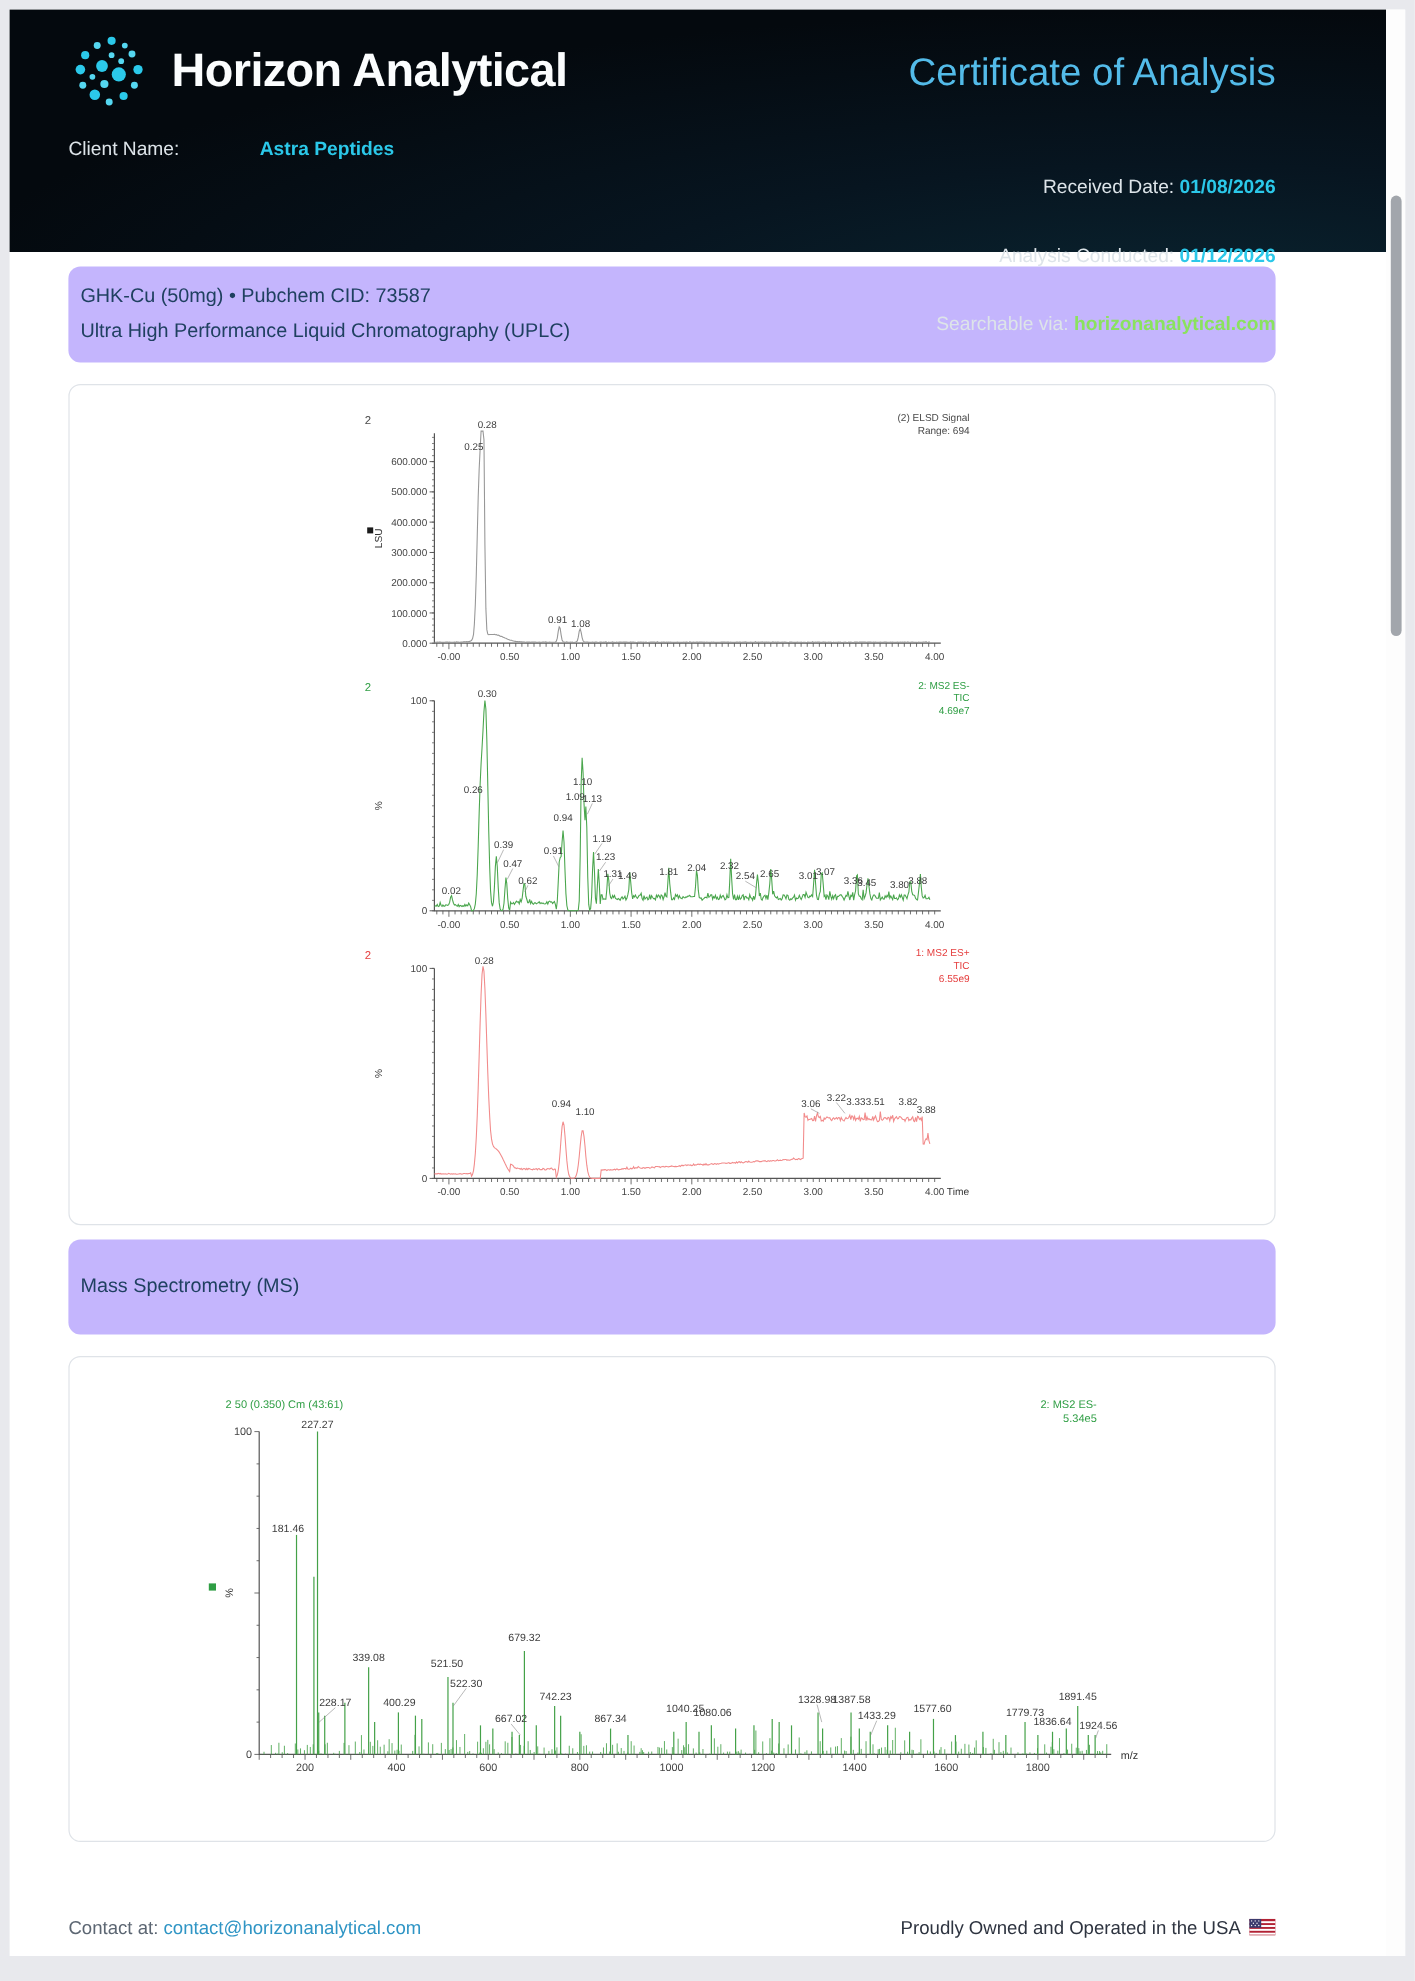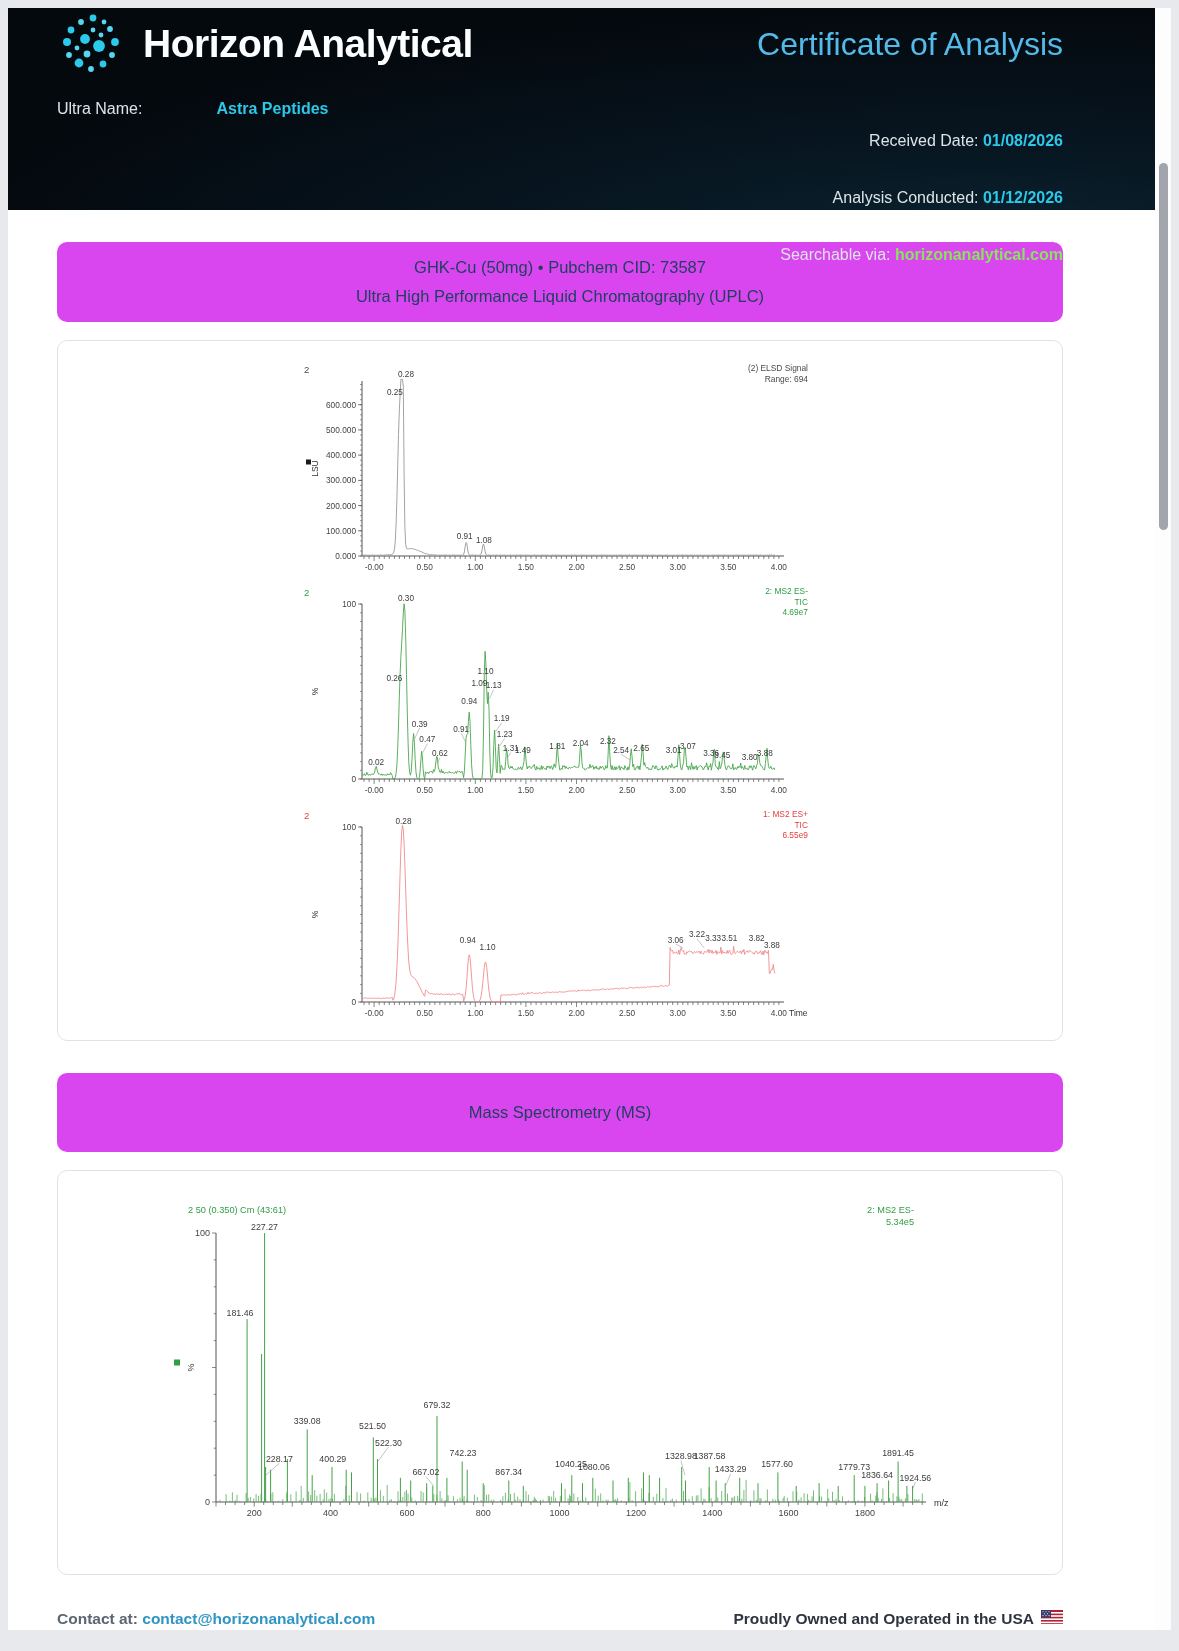--- a/index.html
+++ b/index.html
@@ -12,54 +12,54 @@
   .page{
     position:absolute;left:8px;top:8px;width:1163px;height:1622px;
     background:#ffffff;
   }
   
   .hdr{
     width:1147px;height:202px;box-sizing:border-box;
     background:radial-gradient(120% 160% at 85% 120%, #0a2430 0%, #071520 35%, #04090e 75%);
     padding:0 92px 0 49px;
   }
-  .hdr-row1{display:flex;justify-content:space-between;align-items:center;padding-top:0;}
+  .hdr-row1{display:flex;justify-content:space-between;align-items:center;padding-top:16px;}
   .brand{display:flex;align-items:center;gap:14px;}
   .brand-name{color:#fbfdfe;font-size:39px;font-weight:bold;letter-spacing:-0.5px;}
   .doc-title{color:#53bbe9;font-size:32px;font-weight:normal;}
   .hdr-row2{display:flex;justify-content:space-between;margin-top:16px;}
   .fields-left .frow{line-height:25px;font-size:16px;color:#dde4e9;}
   .fields-left .flabel{display:inline-block;width:155px;}
   .fields-right{text-align:right;}
   .fields-right .frow{line-height:25px;font-size:16px;color:#dde4e9;margin-top:32px;}
   .fval{font-weight:bold;}
   .c-cyan{color:#2bc8e9;}
   .c-green{color:#8ae25e;}
   
   .banner{
-    width:1006px;box-sizing:border-box;margin:32px 0 0 49px;
-    background:#d946ef;border-radius:10px;
-    text-align:center;color:#1f4060;font-size:16.5px;line-height:29px;
+    width:1006px;box-sizing:border-box;margin:12px 0 0 49px;
+    background:#c4b5fd;border-radius:10px;
+    color:#1f4060;font-size:16.5px;line-height:29px;
     padding:11px 10px;
   }
   .banner.single{padding:25px 10px;}
   .card{
     width:1006px;box-sizing:border-box;margin:18px 0 0 49px;
     background:#fff;border:1px solid #dfe3e8;border-radius:10px;
   }
   .card.chrom-card{padding:16px 0 14px 0;}
   .card.ms-card{padding:26px 0 42px 0;}
   .chrom-stack{margin-left:236px;}
   .chrom{width:520px;height:223px;}
   .ms-wrap{margin-left:96px;width:830px;height:335px;}
   svg{display:block;font-family:"Liberation Sans",sans-serif;}
   
   .footer{
-    width:1006px;margin:35px 0 0 49px;display:flex;justify-content:space-between;
-    font-size:15.5px;color:#5c6672;align-items:center;font-weight:bold;
+    width:1006px;margin:64px 0 0 49px;display:flex;justify-content:space-between;
+    font-size:15.5px;color:#5c6672;align-items:center;
   }
   .footer a{color:#2f95c5;text-decoration:none;}
   .footer .own{color:#2e3440;display:flex;align-items:flex-start;gap:7px;}
   
   .sb-track{position:absolute;right:8px;top:8px;width:16px;height:1622px;background:#fdfdfd;}
   .sb-thumb{position:absolute;right:11px;top:163px;width:9px;height:367px;background:#a2a6ac;border-radius:5px;}
 </style>
 </head>
 <body>
 
@@ -92,21 +92,21 @@
             </g>
           </svg>
         </span>
         <span class="brand-name">Horizon Analytical</span>
       </div>
       <div class="doc-title">Certificate of Analysis</div>
     </div>
     <div class="hdr-row2">
       <div class="fields-left">
         <div class="frow">
-          <span class="flabel">Ultra Name:</span>
+          <span class="flabel">Client Name:</span>
           <span class="fval c-cyan">Astra Peptides</span>
         </div>
       </div>
       <div class="fields-right">
         <div class="frow">
           <span>Received Date:</span>
           <span class="fval c-cyan">01/08/2026</span>
         </div>
         <div class="frow">
           <span>Analysis Conducted:</span>

